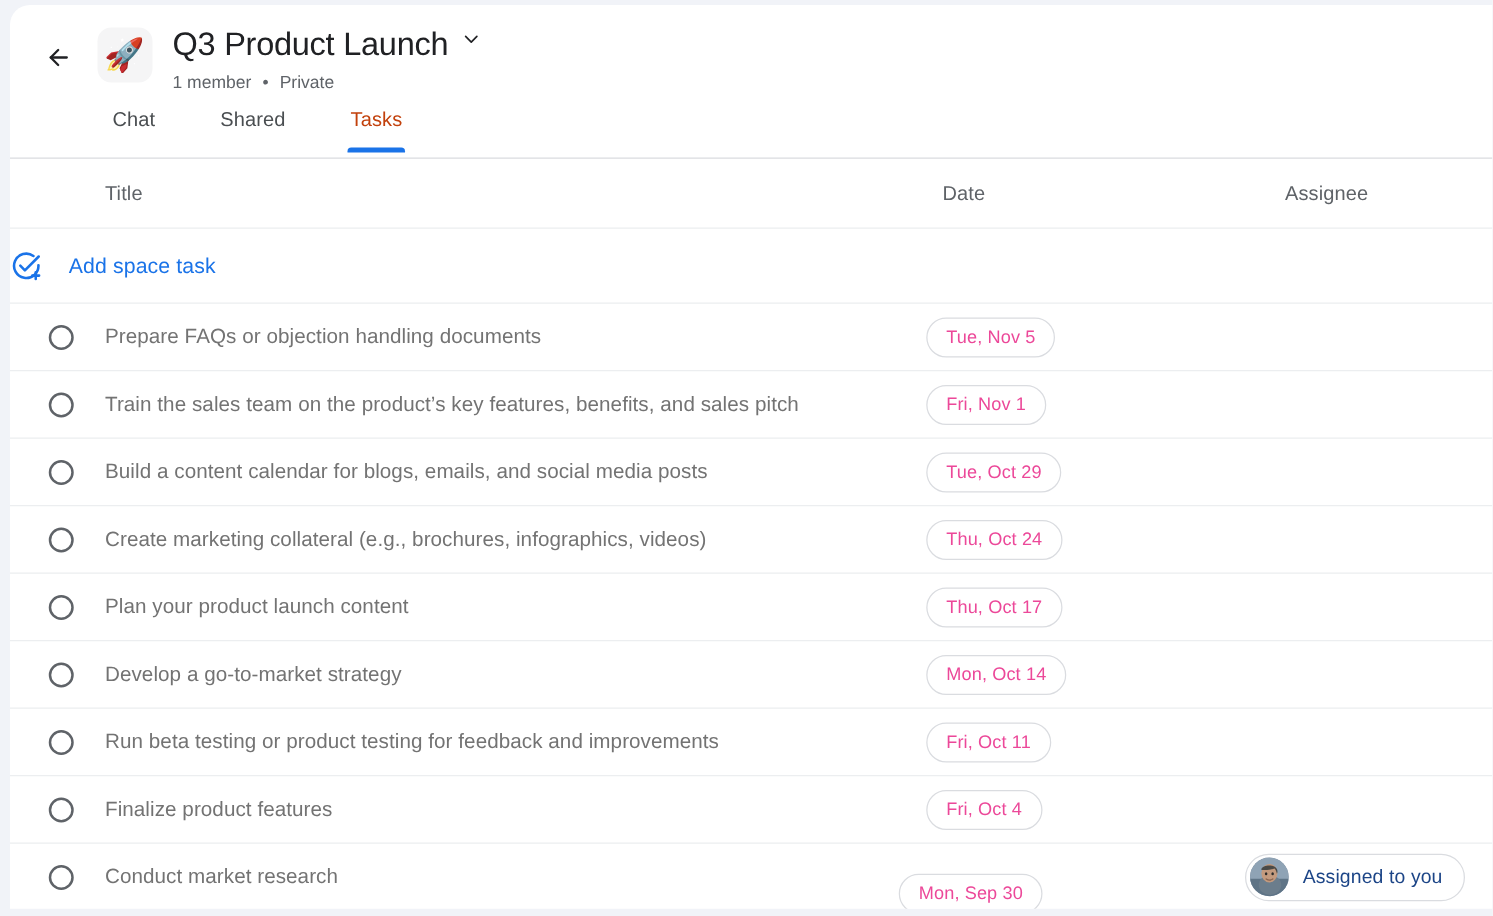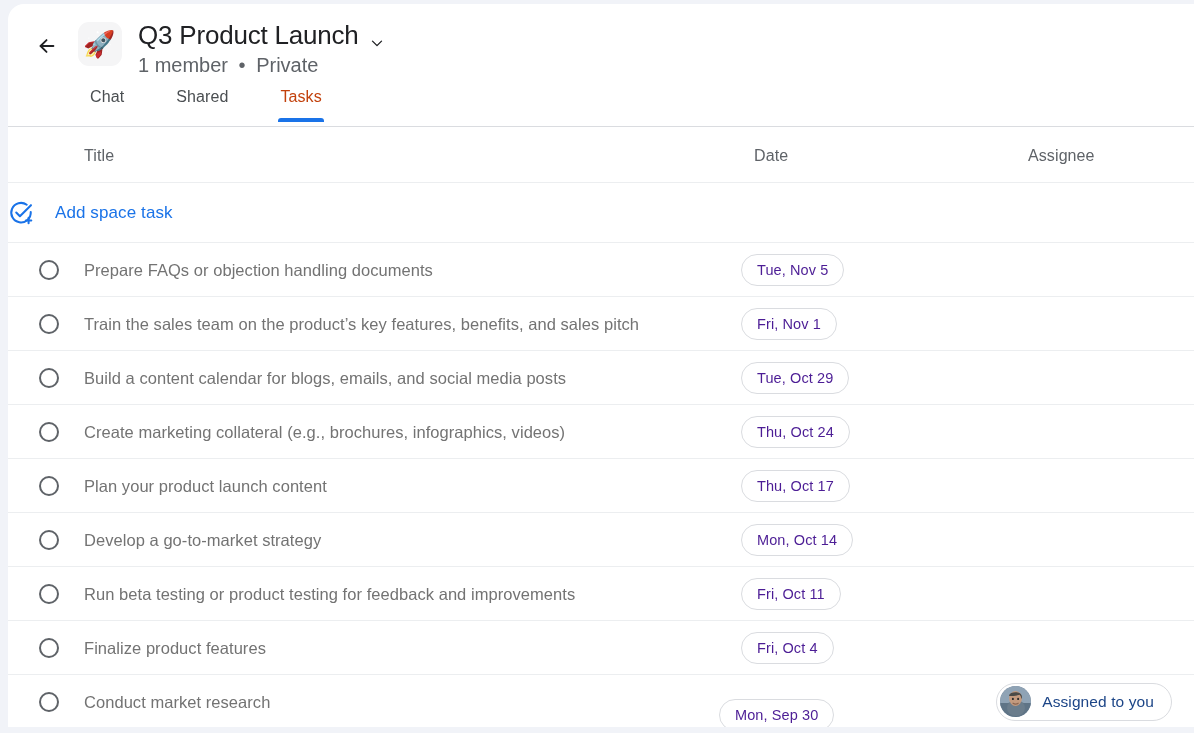--- a/index.html
+++ b/index.html
@@ -73,21 +73,21 @@
 
   .space-meta {
     margin-left: 16px;
     margin-top: 14px;
     display: flex;
     flex-direction: column;
   }
 
   .space-title-row {
     display: flex;
-    align-items: flex-end;
+    align-items: flex-start;
     gap: 9px;
     cursor: pointer;
   }
 
   .space-title {
     font-size: 26px;
     line-height: 34px;
     color: #202124;
     font-weight: 400;
     letter-spacing: -0.2px;
@@ -97,21 +97,21 @@
   .chevron {
     width: 18px;
     height: 18px;
     display: flex;
     align-items: center;
     justify-content: center;
     margin-top: 4px;
   }
 
   .space-sub {
-    font-size: 20px;
+    font-size: 14px;
     line-height: 20px;
     color: #5f6368;
     margin-top: 3px;
     white-space: nowrap;
   }
   .dot-sep { padding: 0 5px; color: #5f6368; }
 
   
   .tabs {
     position: relative;
@@ -226,21 +226,21 @@
     position: absolute;
     top: 50%;
     transform: translateY(-50%);
     height: 32px;
     display: inline-flex;
     align-items: center;
     padding: 0 15px;
     border: 1px solid #dadce0;
     border-radius: 16px;
     font-size: 14.5px;
-    color: #4c1d95;
+    color: #ec4899;
     background: #fff;
     white-space: nowrap;
     cursor: pointer;
     letter-spacing: 0.1px;
   }
 
   .assignee-chip {
     position: absolute;
     right: 22px;
     top: 50%;

